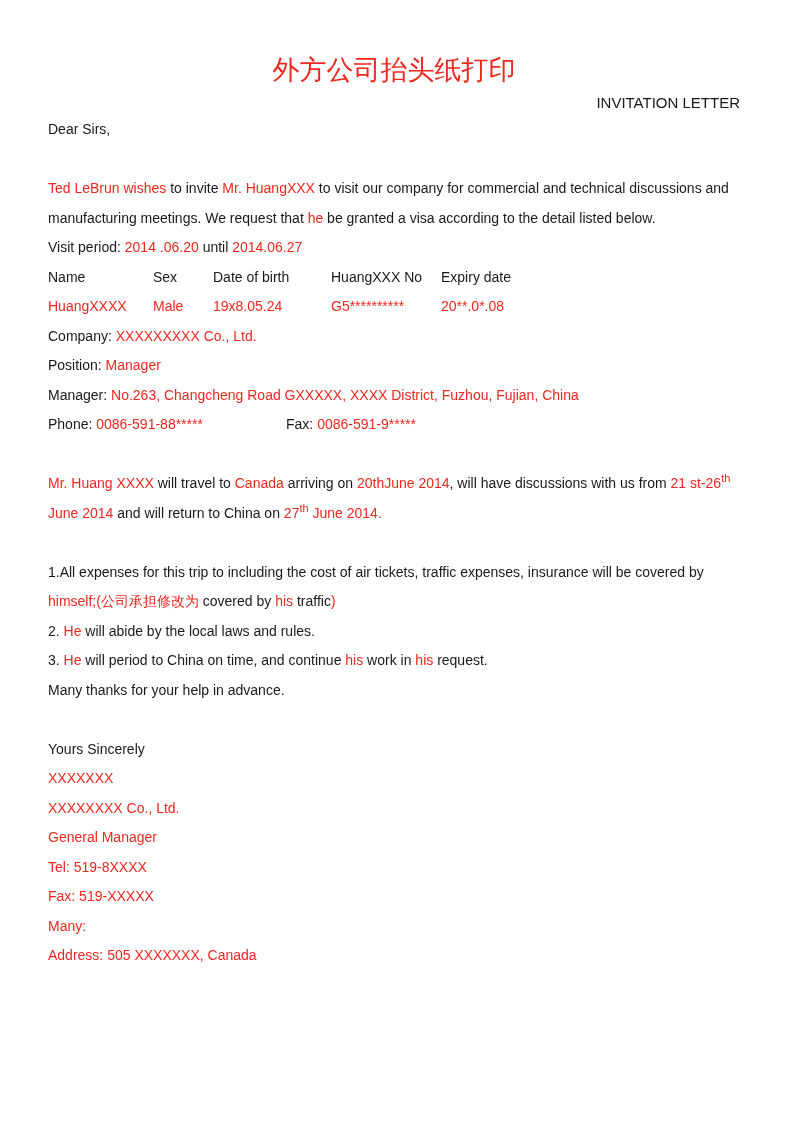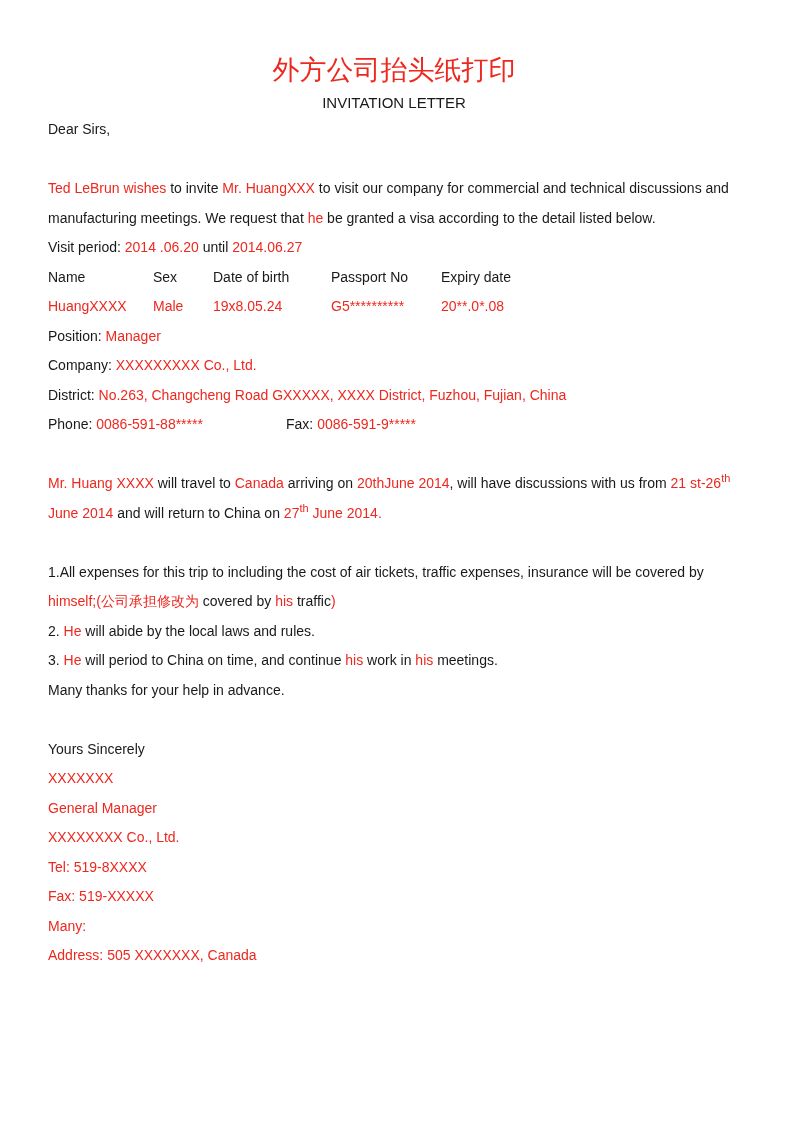--- a/index.html
+++ b/index.html
@@ -9,21 +9,21 @@
   .page {
     position:relative; width:793px; height:1122px; margin:0 auto;
     background:var(--page-bg); padding:50px 53px 0 48px; overflow:hidden;
   }
   .title-cn {
     font-family:"Liberation Serif","DejaVu Serif",serif;
     font-size:27px; line-height:40px; text-align:center;
     color:var(--red); font-weight:normal;
   }
   .title-en {
-    font-size:15px; line-height:25px; text-align:center;
+    font-size:15px; line-height:25px; text-align:right;
     color:var(--black); font-weight:normal;
   }
   .body-text { font-size:14px; color:var(--black); }
   .ln { line-height:29.5px; min-height:29.5px; }
   .blank { height:29.5px; }
   .seg.red { color:var(--red); }
   .seg.blk { color:var(--black); }
   sup.seg { font-size:11px; line-height:0; }
   .vtable { width:100%; }
   .vrow { display:grid; grid-template-columns:105px 60px 118px 110px auto; line-height:29.5px; }
@@ -45,56 +45,56 @@
 
     <div class="ln"><span class="seg red">Ted LeBrun wishes</span><span class="seg blk"> to invite </span><span class="seg red">Mr. HuangXXX</span><span class="seg blk"> to visit our company for commercial and technical discussions and manufacturing meetings. We request that </span><span class="seg red">he</span><span class="seg blk"> be granted a visa according to the detail listed below.</span></div>
 
     <div class="ln"><span class="seg blk">Visit period: </span><span class="seg red">2014 .06.20</span><span class="seg blk"> until </span><span class="seg red">2014.06.27</span></div>
 
     <div class="vtable">
       <div class="vrow head">
         <span>Name</span>
         <span>Sex</span>
         <span>Date of birth</span>
-        <span>Passport No</span>
+        <span>HuangXXX No</span>
         <span>Expiry date</span>
       </div>
       <div class="vrow data">
         <span>HuangXXXX</span>
         <span>Male</span>
         <span>19x8.05.24</span>
         <span>G5**********</span>
         <span>20**.0*.08</span>
       </div>
     </div>
 
+    <div class="ln"><span class="seg blk">Company: </span><span class="seg red">XXXXXXXXX Co., Ltd.</span></div>
     <div class="ln"><span class="seg blk">Position: </span><span class="seg red">Manager</span></div>
-    <div class="ln"><span class="seg blk">Company: </span><span class="seg red">XXXXXXXXX Co., Ltd.</span></div>
-    <div class="ln"><span class="seg blk">District: </span><span class="seg red">No.263, Changcheng Road GXXXXX, XXXX District, Fuzhou, Fujian, China</span></div>
+    <div class="ln"><span class="seg blk">Manager: </span><span class="seg red">No.263, Changcheng Road GXXXXX, XXXX District, Fuzhou, Fujian, China</span></div>
 
     <div class="ln">
       <span class="phone-col"><span class="seg blk">Phone: </span><span class="seg red">0086-591-88*****</span></span><span><span class="seg blk">Fax: </span><span class="seg red">0086-591-9*****</span></span>
     </div>
 
     <div class="ln blank"></div>
 
     <div class="ln"><span class="seg red">Mr. Huang XXXX</span><span class="seg blk"> will travel to </span><span class="seg red">Canada</span><span class="seg blk"> arriving on </span><span class="seg red">20thJune 2014</span><span class="seg blk">, will have discussions with us from </span><span class="seg red">21 st-26</span><sup class="seg red">th</sup><span class="seg blk"> </span><span class="seg red">June 2014</span><span class="seg blk"> and will return to China on </span><span class="seg red">27</span><sup class="seg red">th</sup><span class="seg red"> June 2014.</span></div>
 
     <div class="ln blank"></div>
 
     <div class="ln"><span class="seg blk">1.All expenses for this trip to including the cost of air tickets, traffic expenses, insurance will be covered by </span><span class="seg red">himself;(公司承担修改为</span><span class="seg blk"> covered by </span><span class="seg red">his</span><span class="seg blk"> traffic</span><span class="seg red">)</span></div>
     <div class="ln"><span class="seg blk">2. </span><span class="seg red">He</span><span class="seg blk"> will abide by the local laws and rules.</span></div>
-    <div class="ln"><span class="seg blk">3. </span><span class="seg red">He</span><span class="seg blk"> will period to China on time, and continue </span><span class="seg red">his</span><span class="seg blk"> work in </span><span class="seg red">his</span><span class="seg blk"> meetings.</span></div>
+    <div class="ln"><span class="seg blk">3. </span><span class="seg red">He</span><span class="seg blk"> will period to China on time, and continue </span><span class="seg red">his</span><span class="seg blk"> work in </span><span class="seg red">his</span><span class="seg blk"> request.</span></div>
     <div class="ln"><span class="seg blk">Many thanks for your help in advance.</span></div>
 
     <div class="ln blank"></div>
 
     <div class="ln"><span class="seg blk">Yours Sincerely</span></div>
     <div class="ln"><span class="seg red">XXXXXXX</span></div>
+    <div class="ln"><span class="seg red">XXXXXXXX Co., Ltd.</span></div>
     <div class="ln"><span class="seg red">General Manager</span></div>
-    <div class="ln"><span class="seg red">XXXXXXXX Co., Ltd.</span></div>
     <div class="ln"><span class="seg red">Tel: 519-8XXXX</span></div>
     <div class="ln"><span class="seg red">Fax: 519-XXXXX</span></div>
     <div class="ln"><span class="seg red">Many:</span></div>
     <div class="ln"><span class="seg red">Address: 505 XXXXXXX, Canada</span></div>
 
   </div>
 </div>
 
 </body></html>

